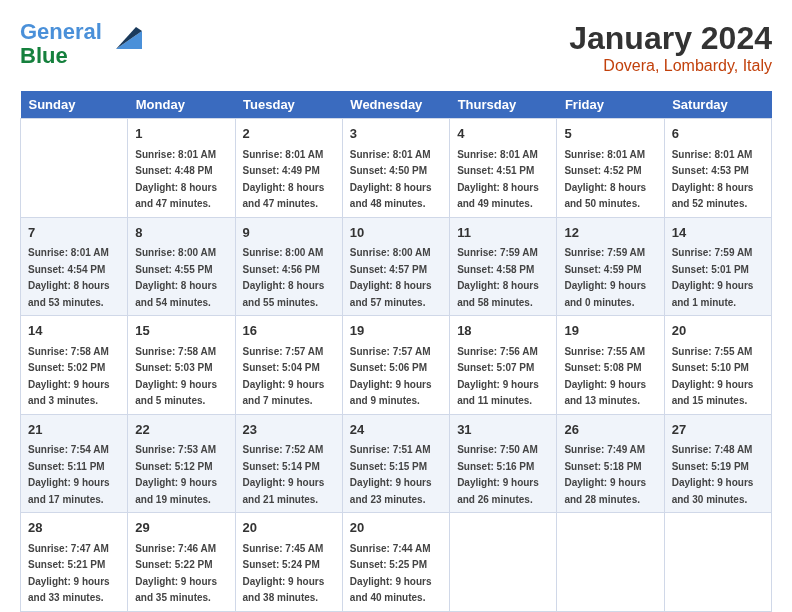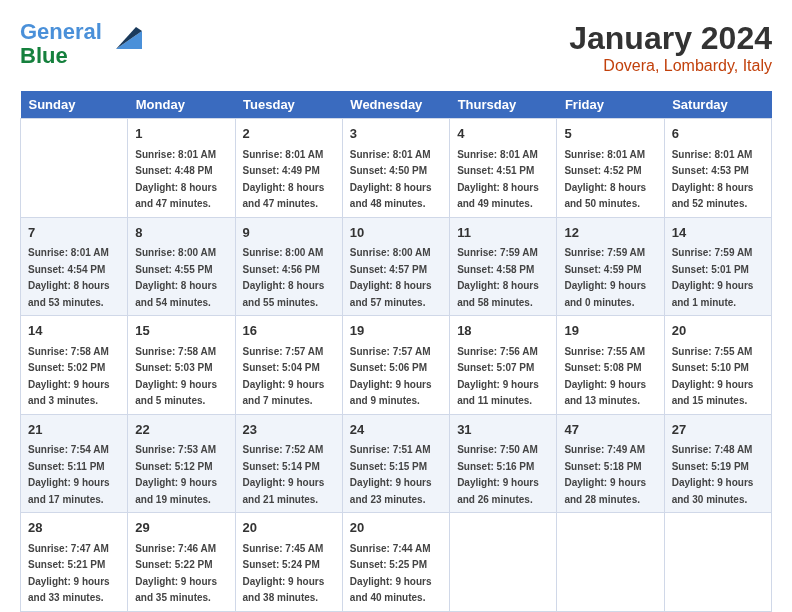--- a/index.html
+++ b/index.html
@@ -148,21 +148,21 @@
         <td><span class="day-number">18</span><span class="day-info">Sunrise: 7:56 AM<br>Sunset: 5:07 PM<br>Daylight: 9 hours and 11 minutes.</span></td>
         <td><span class="day-number">19</span><span class="day-info">Sunrise: 7:55 AM<br>Sunset: 5:08 PM<br>Daylight: 9 hours and 13 minutes.</span></td>
         <td><span class="day-number">20</span><span class="day-info">Sunrise: 7:55 AM<br>Sunset: 5:10 PM<br>Daylight: 9 hours and 15 minutes.</span></td>
       </tr>
       <tr>
         <td><span class="day-number">21</span><span class="day-info">Sunrise: 7:54 AM<br>Sunset: 5:11 PM<br>Daylight: 9 hours and 17 minutes.</span></td>
         <td><span class="day-number">22</span><span class="day-info">Sunrise: 7:53 AM<br>Sunset: 5:12 PM<br>Daylight: 9 hours and 19 minutes.</span></td>
         <td><span class="day-number">23</span><span class="day-info">Sunrise: 7:52 AM<br>Sunset: 5:14 PM<br>Daylight: 9 hours and 21 minutes.</span></td>
         <td><span class="day-number">24</span><span class="day-info">Sunrise: 7:51 AM<br>Sunset: 5:15 PM<br>Daylight: 9 hours and 23 minutes.</span></td>
         <td><span class="day-number">31</span><span class="day-info">Sunrise: 7:50 AM<br>Sunset: 5:16 PM<br>Daylight: 9 hours and 26 minutes.</span></td>
-        <td><span class="day-number">47</span><span class="day-info">Sunrise: 7:49 AM<br>Sunset: 5:18 PM<br>Daylight: 9 hours and 28 minutes.</span></td>
+        <td><span class="day-number">26</span><span class="day-info">Sunrise: 7:49 AM<br>Sunset: 5:18 PM<br>Daylight: 9 hours and 28 minutes.</span></td>
         <td><span class="day-number">27</span><span class="day-info">Sunrise: 7:48 AM<br>Sunset: 5:19 PM<br>Daylight: 9 hours and 30 minutes.</span></td>
       </tr>
       <tr>
         <td><span class="day-number">28</span><span class="day-info">Sunrise: 7:47 AM<br>Sunset: 5:21 PM<br>Daylight: 9 hours and 33 minutes.</span></td>
         <td><span class="day-number">29</span><span class="day-info">Sunrise: 7:46 AM<br>Sunset: 5:22 PM<br>Daylight: 9 hours and 35 minutes.</span></td>
         <td><span class="day-number">20</span><span class="day-info">Sunrise: 7:45 AM<br>Sunset: 5:24 PM<br>Daylight: 9 hours and 38 minutes.</span></td>
         <td><span class="day-number">20</span><span class="day-info">Sunrise: 7:44 AM<br>Sunset: 5:25 PM<br>Daylight: 9 hours and 40 minutes.</span></td>
         <td>&nbsp;</td>
         <td>&nbsp;</td>
         <td>&nbsp;</td>

